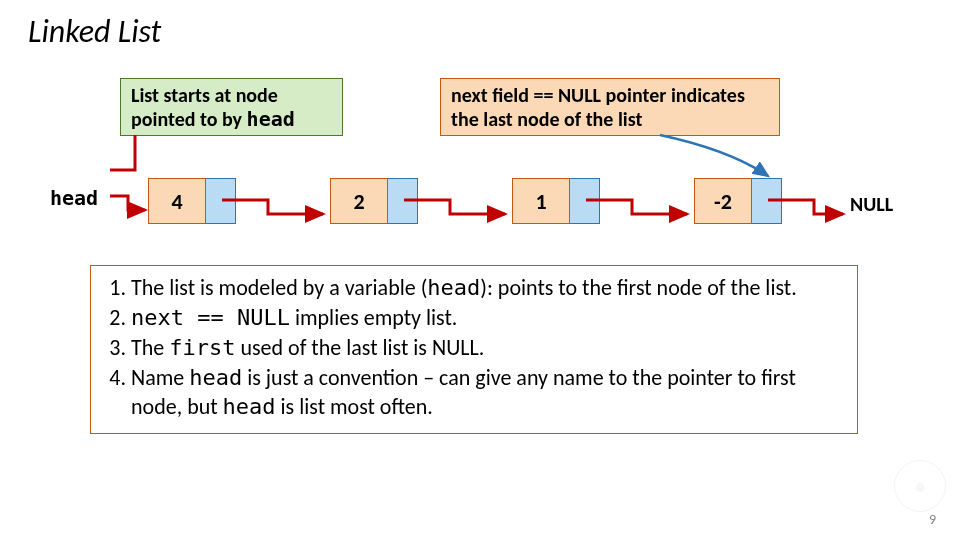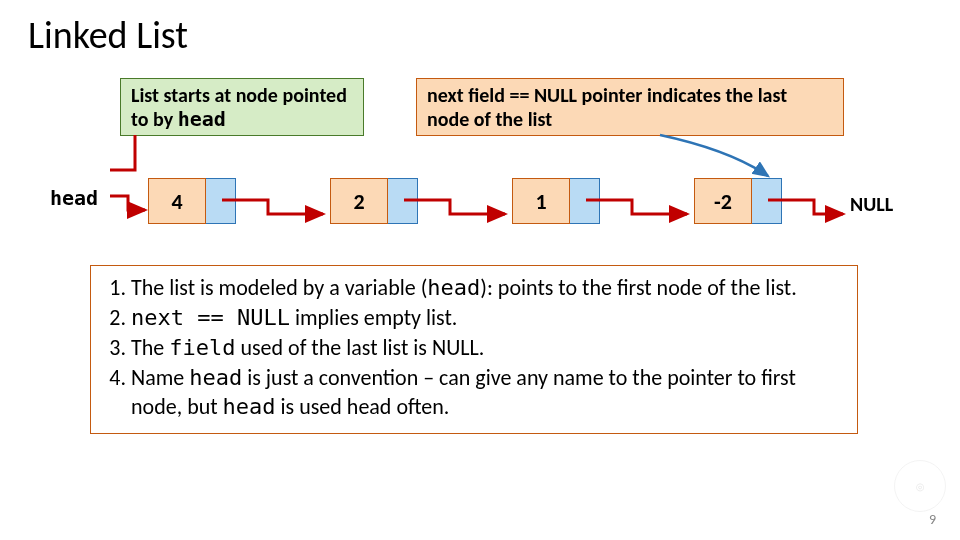--- a/index.html
+++ b/index.html
@@ -7,38 +7,39 @@
   body {
     width: 960px; height: 540px;
     font-family: "Calibri", "Segoe UI", Arial, sans-serif;
     color: #000;
     position: relative;
     background: #fff;
   }
   .title {
     position: absolute;
     left: 28px; top: 12px;
-    font-size: 38px;
+    font-size: 32px;
     font-weight: 400;
+    font-style: italic;
   }
   .annot {
     position: absolute;
     font-size: 20px;
     font-weight: 600;
     padding: 4px 10px;
     border: 1.5px solid;
     line-height: 1.2;
   }
   .annot-green {
-    left: 120px; top: 78px; width: 244px;
+    left: 120px; top: 78px; width: 223px;
     background: #d6ecc6;
     border-color: #4a7a2a;
   }
   .annot-orange {
-    left: 416px; top: 78px; width: 428px;
+    left: 440px; top: 78px; width: 340px;
     background: #fcd9b6;
     border-color: #c45a10;
   }
   .head-label {
     position: absolute;
     left: 50px; top: 186px;
     font-size: 20px;
     font-weight: 600;
     font-family: Consolas, monospace;
   }
@@ -144,24 +145,24 @@
 
 <div class="notes-box">
   <ol>
     <li>
       <span>The list is modeled by a variable (</span><span class="mono">head</span><span>): points to the first node of the list.</span>
     </li>
     <li>
       <span class="mono">next == NULL</span><span> implies empty list.</span>
     </li>
     <li>
-      <span>The </span><span class="mono">field</span><span> used of the </span><b>last</b><span> list is </span><b>NULL</b><span>.</span>
+      <span>The </span><span class="mono">first</span><span> used of the </span><b>last</b><span> list is </span><b>NULL</b><span>.</span>
     </li>
     <li>
-      <span>Name </span><span class="mono">head</span><span> is just a convention – can give any name to the pointer to first node, but </span><span class="mono">head</span><span> is used head often.</span>
+      <span>Name </span><span class="mono">head</span><span> is just a convention – can give any name to the pointer to first node, but </span><span class="mono">head</span><span> is list most often.</span>
     </li>
   </ol>
 </div>
 
 <div class="page-num">9</div>
 <div class="watermark">◎</div>
 
 <svg class="overlay">
   <defs>
     <marker id="arr" markerWidth="8" markerHeight="8" refX="6" refY="3" orient="auto">

